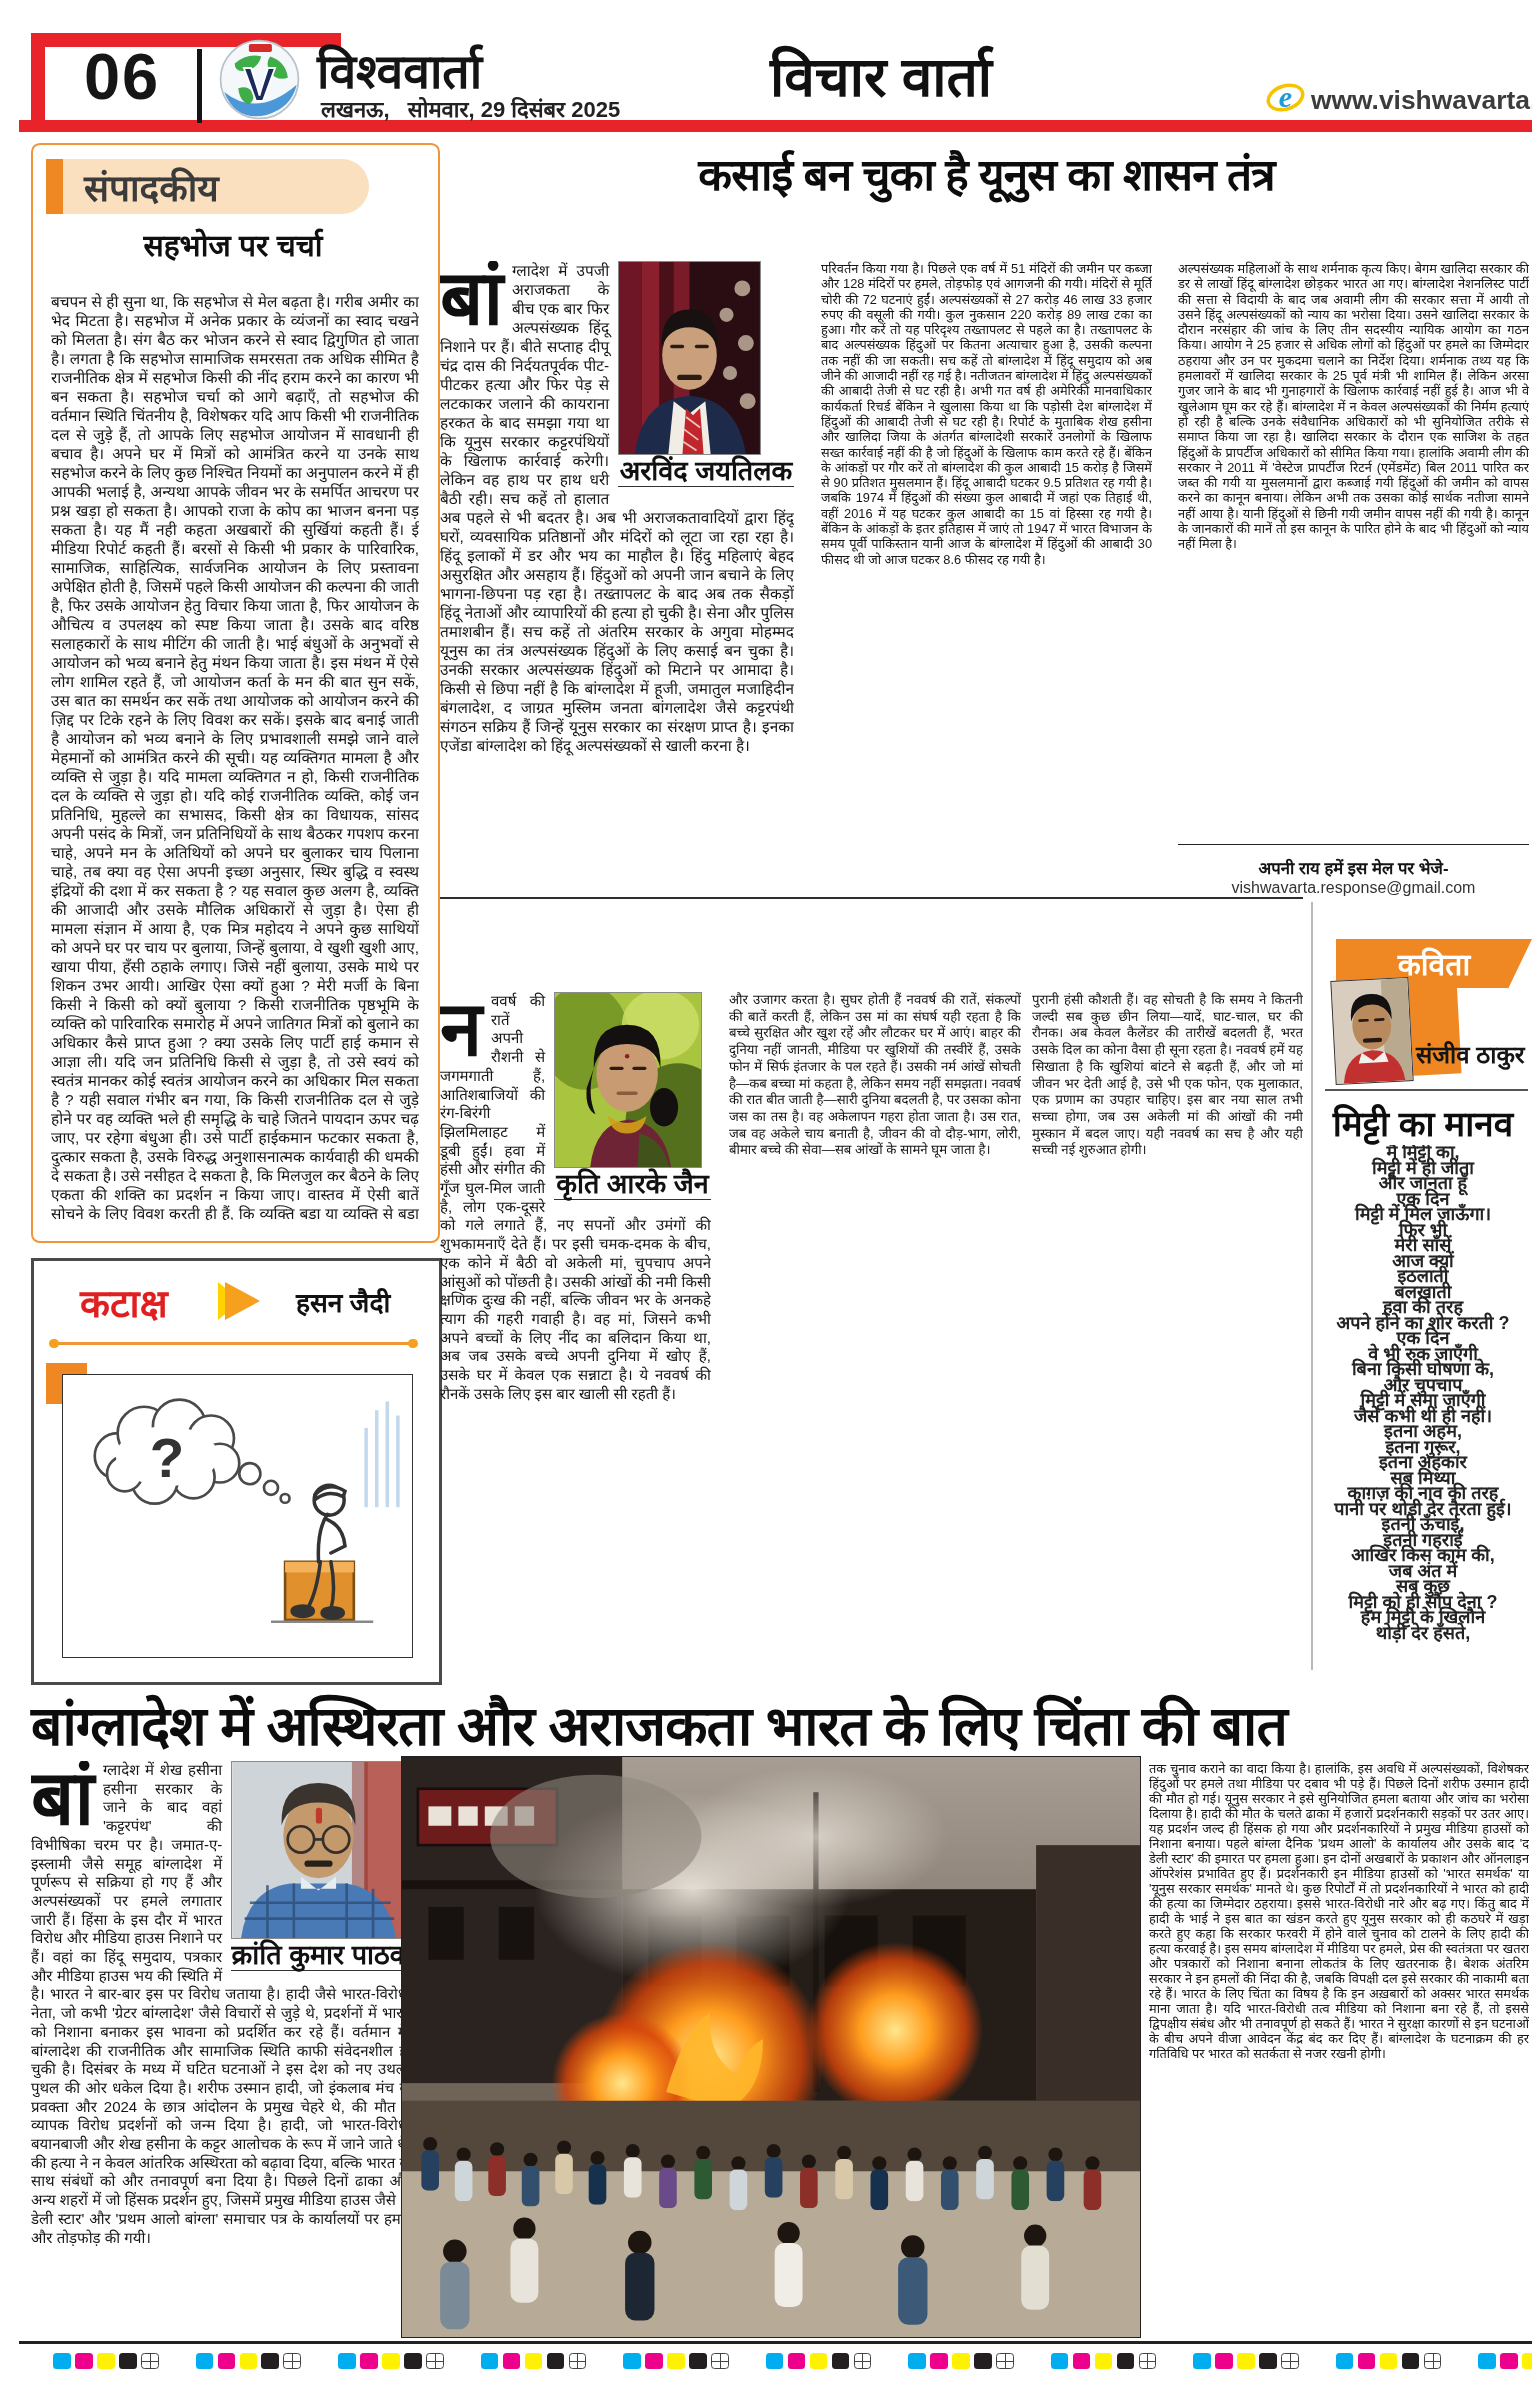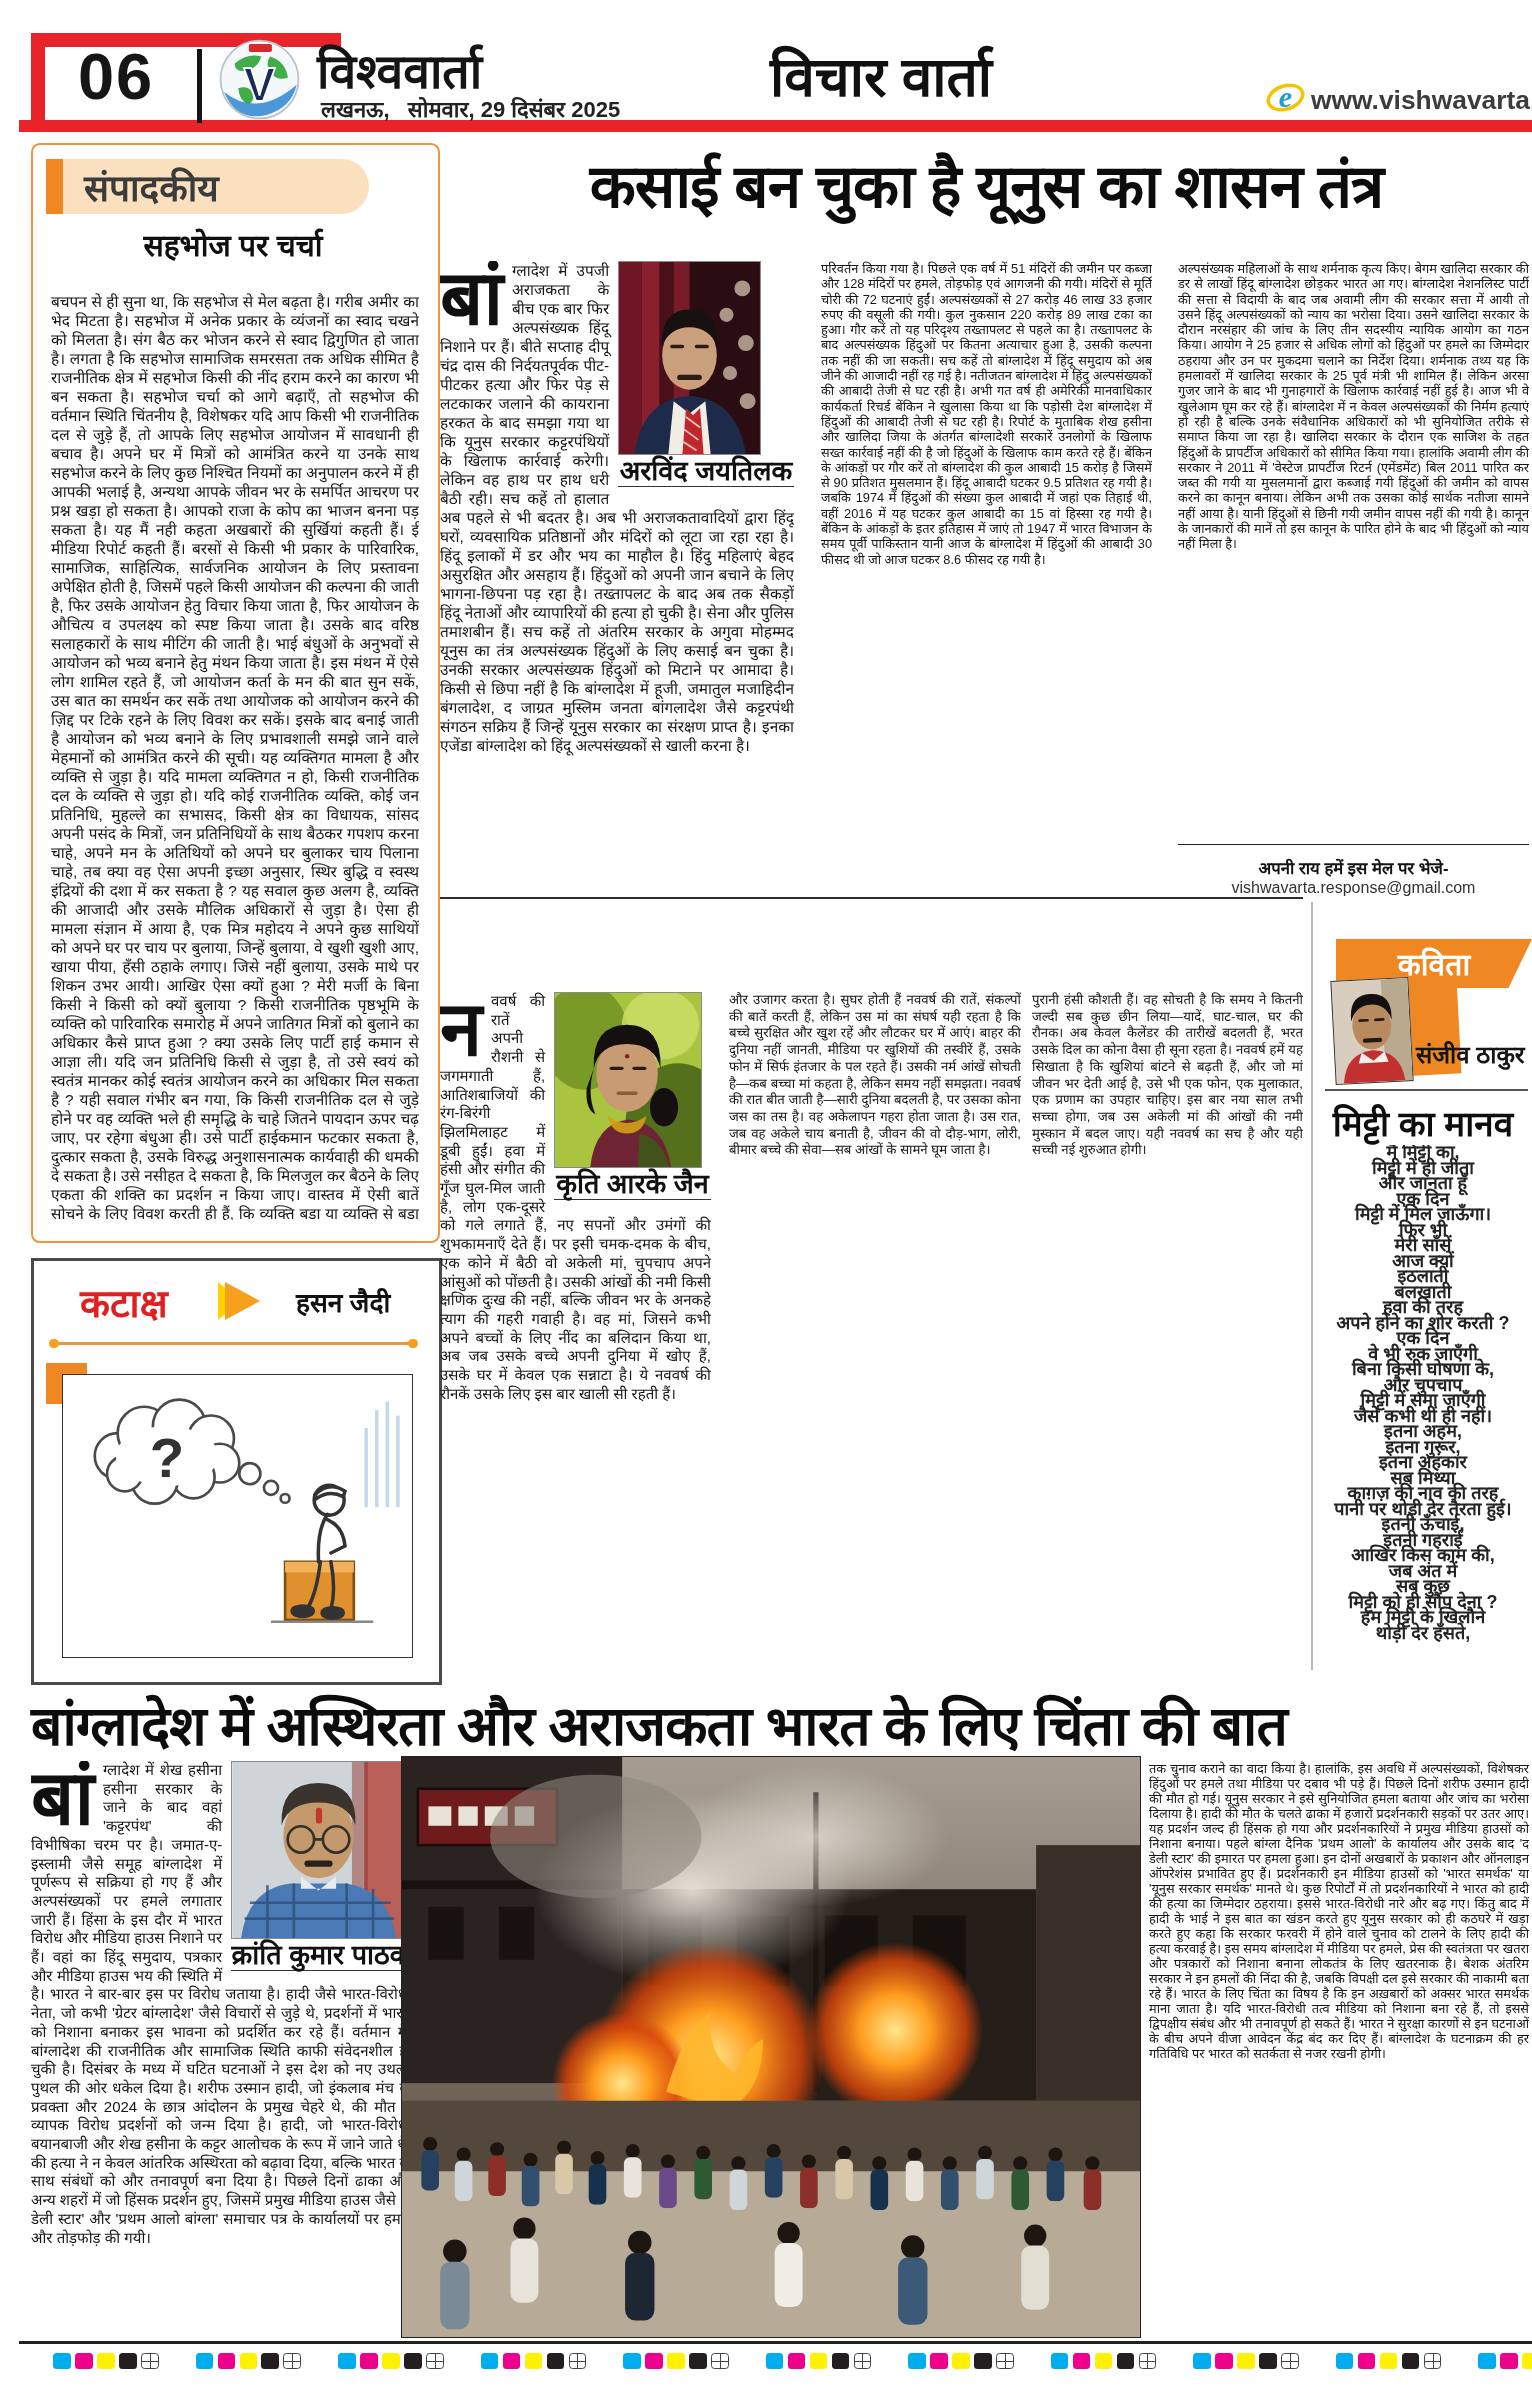--- a/index.html
+++ b/index.html
@@ -1,21 +1,21 @@
 <!DOCTYPE html>
 <html style="font-size:14px"><head>
 <meta charset="utf-8">
 <style>
   html,body{margin:0;padding:0;background:#e9e9e9;}
   .page{position:relative;width:1532px;height:2389px;background:#ffffff;margin:0 auto;
         font-family:"Liberation Sans",sans-serif;color:#1b1b1b;overflow:hidden;}
   .abs{position:absolute;}
   
   .red{background:#e8232a;}
-  .pageno{font-size:65px;font-weight:bold;color:#161616;letter-spacing:1.8px;}
+  .pageno{font-size:65px;font-weight:bold;color:#161616;letter-spacing:1.8px;margin-left:6px;}
   .mast{font-size:48px;font-weight:bold;color:#141414;}
   .dateline{font-size:22px;font-weight:bold;color:#222;white-space:pre;}
   .section-title{font-size:55px;font-weight:bold;color:#101010;text-align:center;}
   .site{font-size:26.4px;font-weight:bold;color:#3c3c3c;}
   .site .tld{color:#8a8a8a;font-weight:bold;}
   
   .ed-box{border:2.6px solid #f0953a;border-radius:8.8px;background:#fff;}
   .ed-label-sq{background:#ef8822;}
   .ed-label-bar{background:#fbe0bf;border-radius:0 30px 30px 0;display:flex;align-items:center;}
   .ed-label-txt{font-size:37px;font-weight:bold;color:#3b3b3b;padding-left:21px;}
@@ -29,21 +29,21 @@
   .kx-arrow{width:0;height:0;border-top:19.4px solid transparent;border-bottom:19.4px solid transparent;
             border-left:35px solid #f7a01d;}
   .kx-arrow2{width:0;height:0;border-top:19.4px solid transparent;border-bottom:19.4px solid transparent;
             border-left:23px solid #ffd200;}
   .kx-rule{height:2.6px;background:#f0953a;position:relative;}
   .kx-rule:before,.kx-rule:after{content:"";position:absolute;top:-3.5px;width:9.7px;height:9.7px;border-radius:50%;background:#f7a01d;}
   .kx-rule:before{left:-1.8px;} .kx-rule:after{right:-1.8px;}
   .kx-frame{border:1.8px solid #333;background:#fff;}
   .kx-accent{background:#ef8822;}
   
-  .headline-xl{font-size:60px;font-weight:bold;color:#0c0c0c;text-align:center;letter-spacing:-0.9px;}
+  .headline-xl{font-size:44px;font-weight:bold;color:#0c0c0c;text-align:center;letter-spacing:-0.9px;}
   .headline-l{font-size:50px;font-weight:bold;color:#0c0c0c;text-align:center;}
   .headline-b{font-size:55px;font-weight:bold;color:#0c0c0c;text-align:left;letter-spacing:-0.9px;}
   .col{overflow:hidden;}
   .m1{font-size:15.4px;line-height:19px;}
   .m2{font-size:12.8px;line-height:15.3px;}
   .s1{font-size:15px;line-height:18.7px;}
   .s2{font-size:13.2px;line-height:16.7px;}
   .b1{font-size:15px;line-height:18.7px;}
   .b2{font-size:12.8px;line-height:15px;}
   .dropcap{float:left;font-size:76px;line-height:63px;font-weight:bold;color:#101010;padding:5.3px 8.8px 0 0;}

